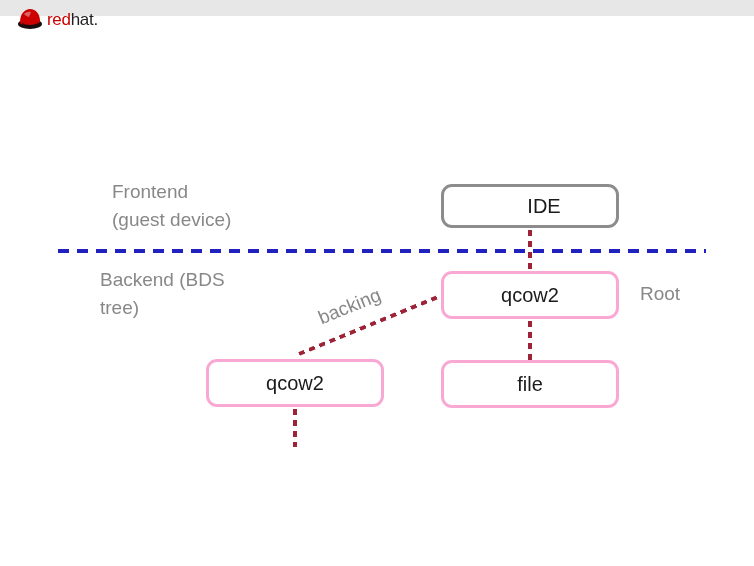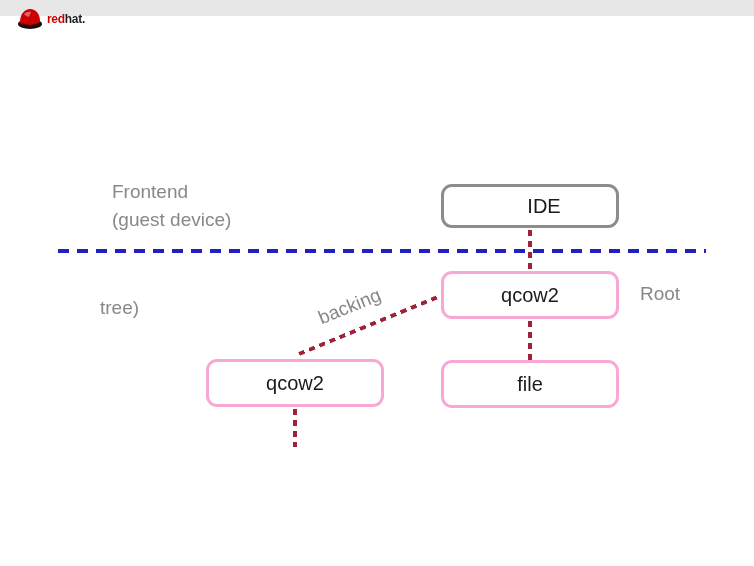--- a/index.html
+++ b/index.html
@@ -2,21 +2,21 @@
 <html><head>
 <meta charset="utf-8">
 <style>
   html,body{margin:0;padding:0;background:#ffffff;}
   .stage{
     position:relative;width:754px;height:566px;background:#ffffff;overflow:hidden;
     font-family:"Liberation Sans", sans-serif;
   }
   .top-strip{position:absolute;left:0;top:0;width:754px;height:16px;background:#e7e7e7;}
   .logo{position:absolute;left:16px;top:6px;display:flex;align-items:center;gap:3px;}
-  .logo-text{font-size:12px;font-weight:700;letter-spacing:-0.3px;line-height:1;text-align:right;}
+  .logo-text{font-size:17px;font-weight:400;letter-spacing:-0.3px;line-height:1;text-align:right;}
   .logo-text .red{color:#cc0000;}
   .logo-text .hat{color:#1f1f1f;}
   .logo-text .dot{color:#1f1f1f;}
   .slide-title{
     position:absolute;left:54px;top:62px;font-size:24px;font-weight:700;color:#8f1d1d;
   }
   .side-label{
     position:absolute;color:#888888;font-size:19px;line-height:28px;white-space:pre;
   }
   .lbl-frontend{left:100px;top:178px;margin-left:12px;}
@@ -68,21 +68,21 @@
       <path d="M4 16 C4 8, 9 3, 14 3 C20 3, 24 8, 24 15 C24 18, 19 20, 13 20 C8 20, 4 18.5, 4 16 Z" fill="#cc0000"></path>
       <path d="M6 17 C9 19.5, 19 19.8, 23 16.5 C23.5 18, 20 21, 13.5 21 C8 21, 5.5 18.8, 6 17 Z" fill="#1a0d0d"></path>
       <path d="M8 8 C10 6, 13 5.4, 15 6.2 L13 11 C11 10.4, 9 9.2, 8 8 Z" fill="#e8b4b4" opacity="0.55"></path>
     </svg>
     <span class="logo-text"><span class="red">red</span><span class="hat">hat</span><span class="dot">.</span></span>
   </div>
 
 
   <div class="side-label lbl-frontend"><span>Frontend</span><br><span>(guest device)</span></div>
 
-  <div class="side-label lbl-backend"><br><span>tree)</span></div>
+  <div class="side-label lbl-backend"><span>Backend (BDS</span><br><span>tree)</span></div>
 
   <div class="divider-blue"></div>
 
   <div class="edge-v edge-ide-qcow2"></div>
   <div class="edge-v edge-qcow2-file"></div>
   <div class="edge-v edge-qcow2-http"></div>
   <div class="edge-backing"></div>
 
   <div class="side-label lbl-backing">backing</div>
 

